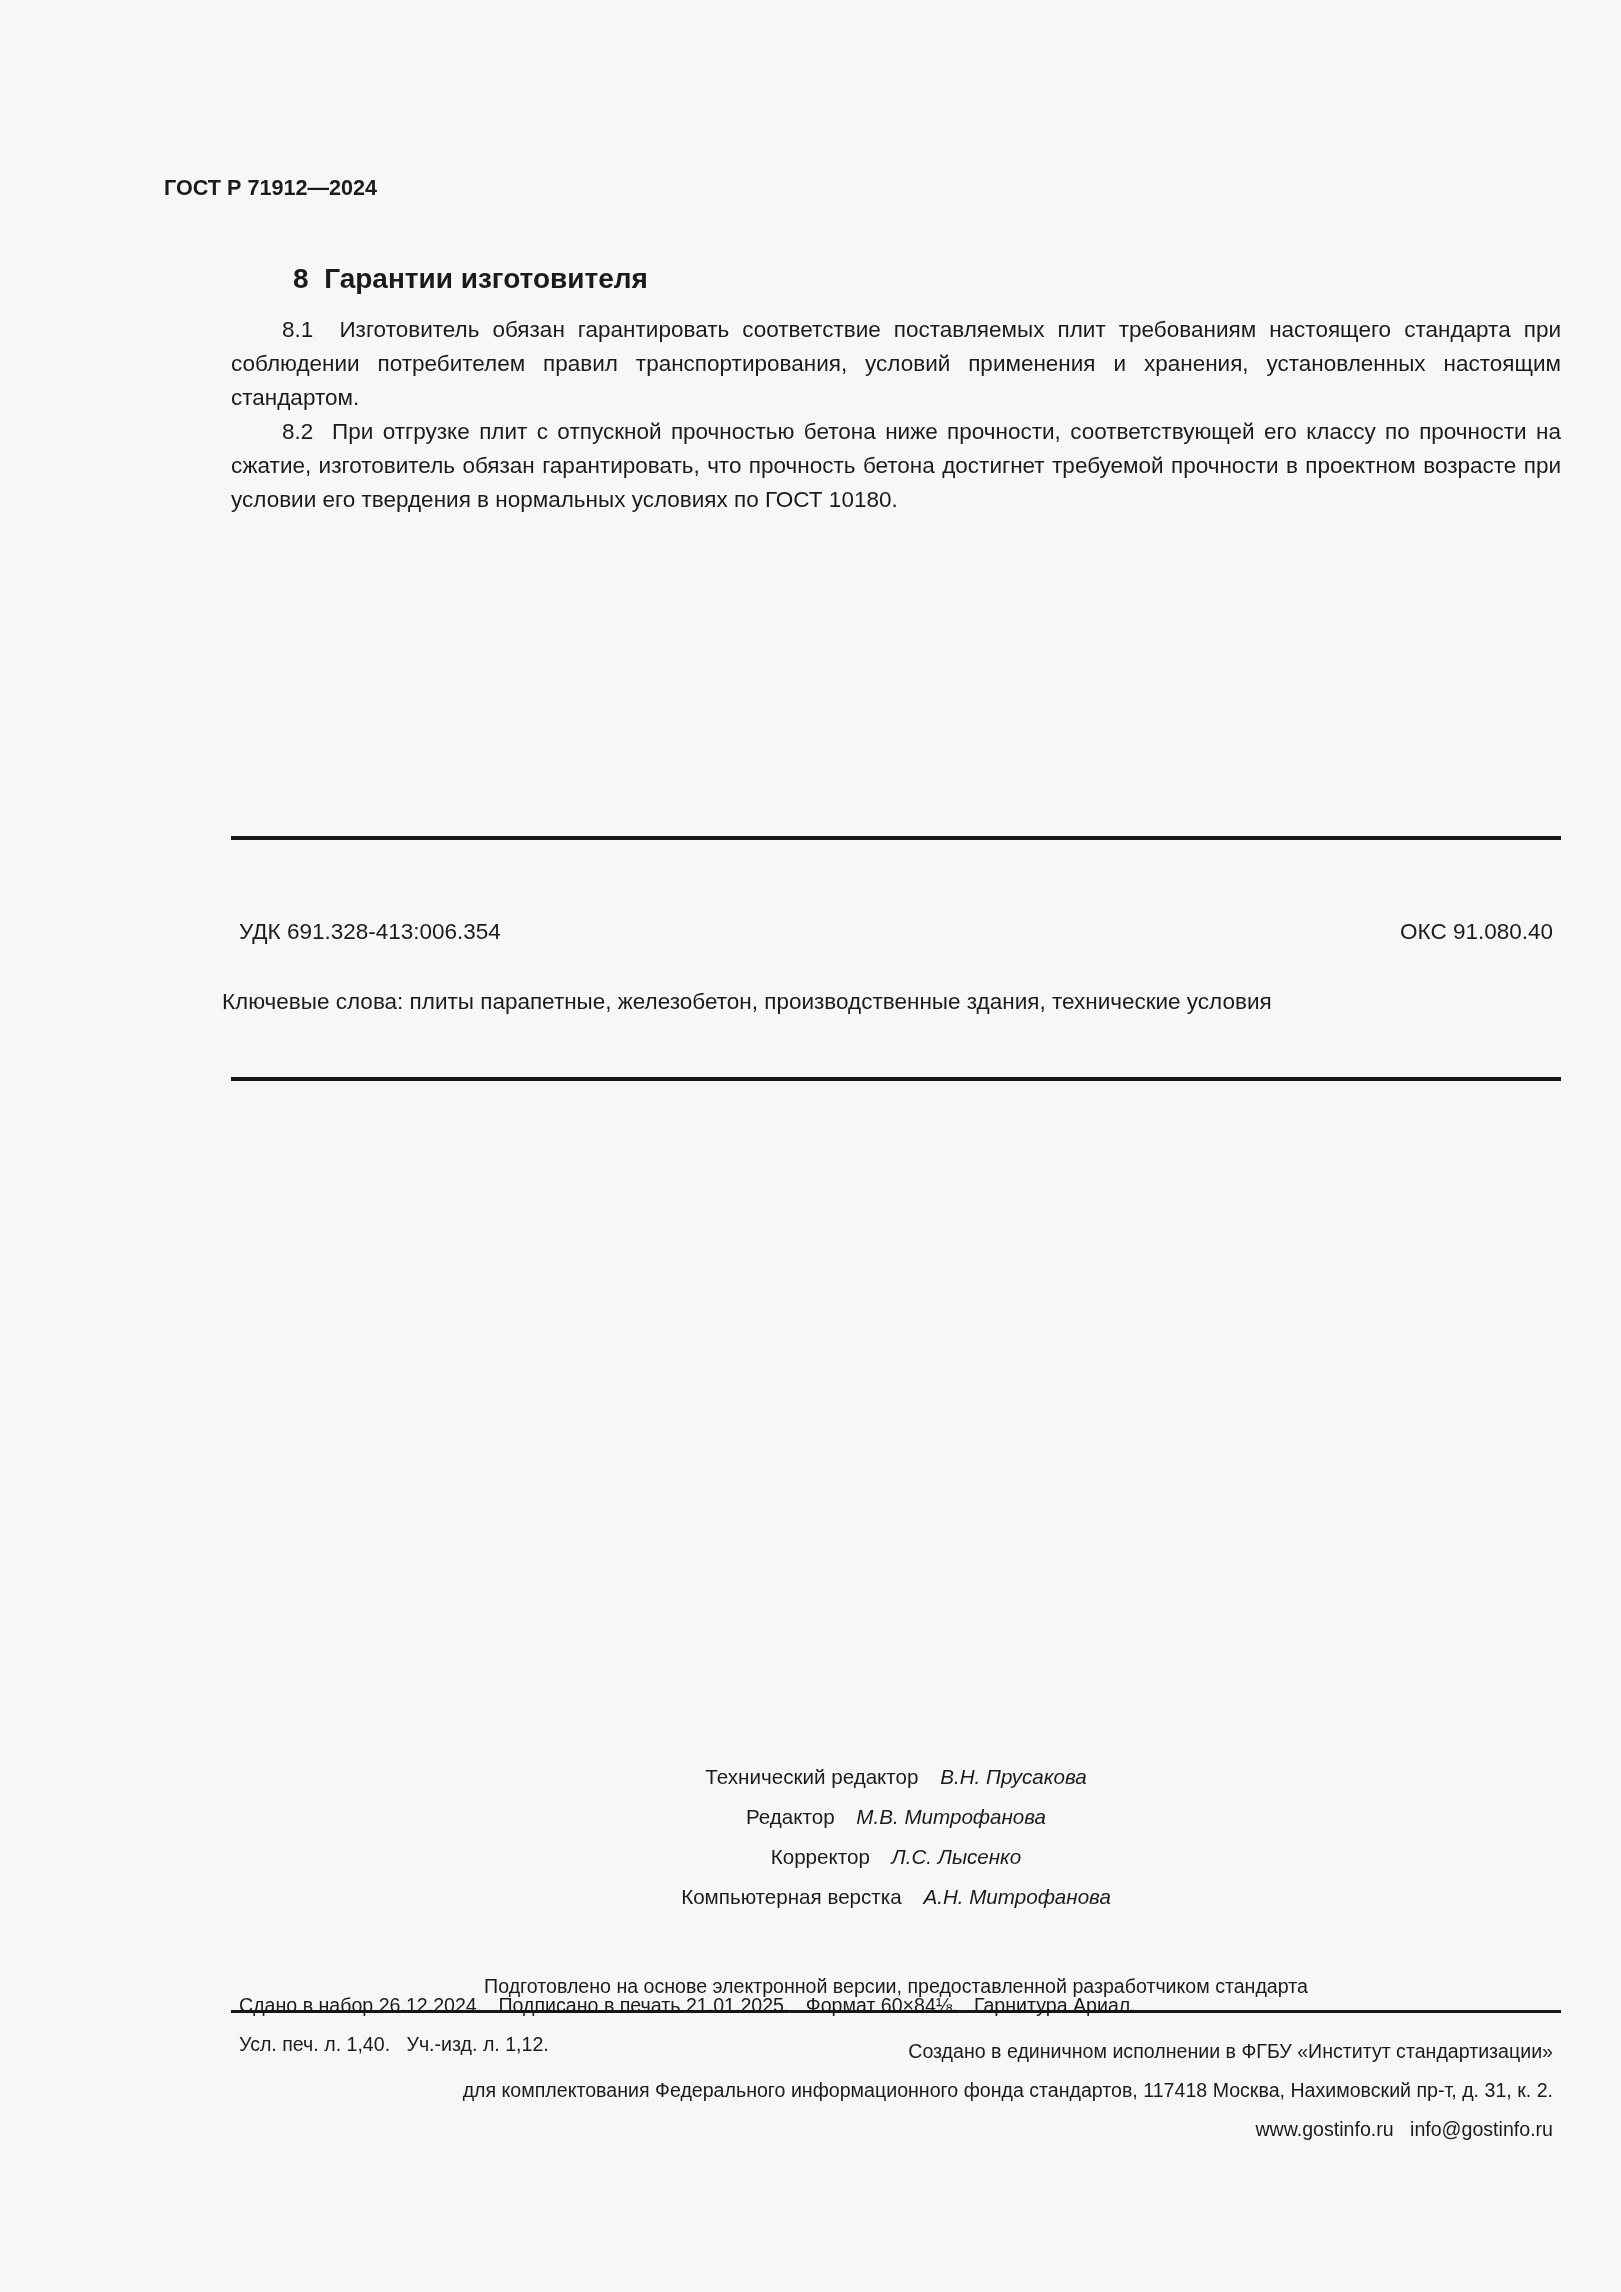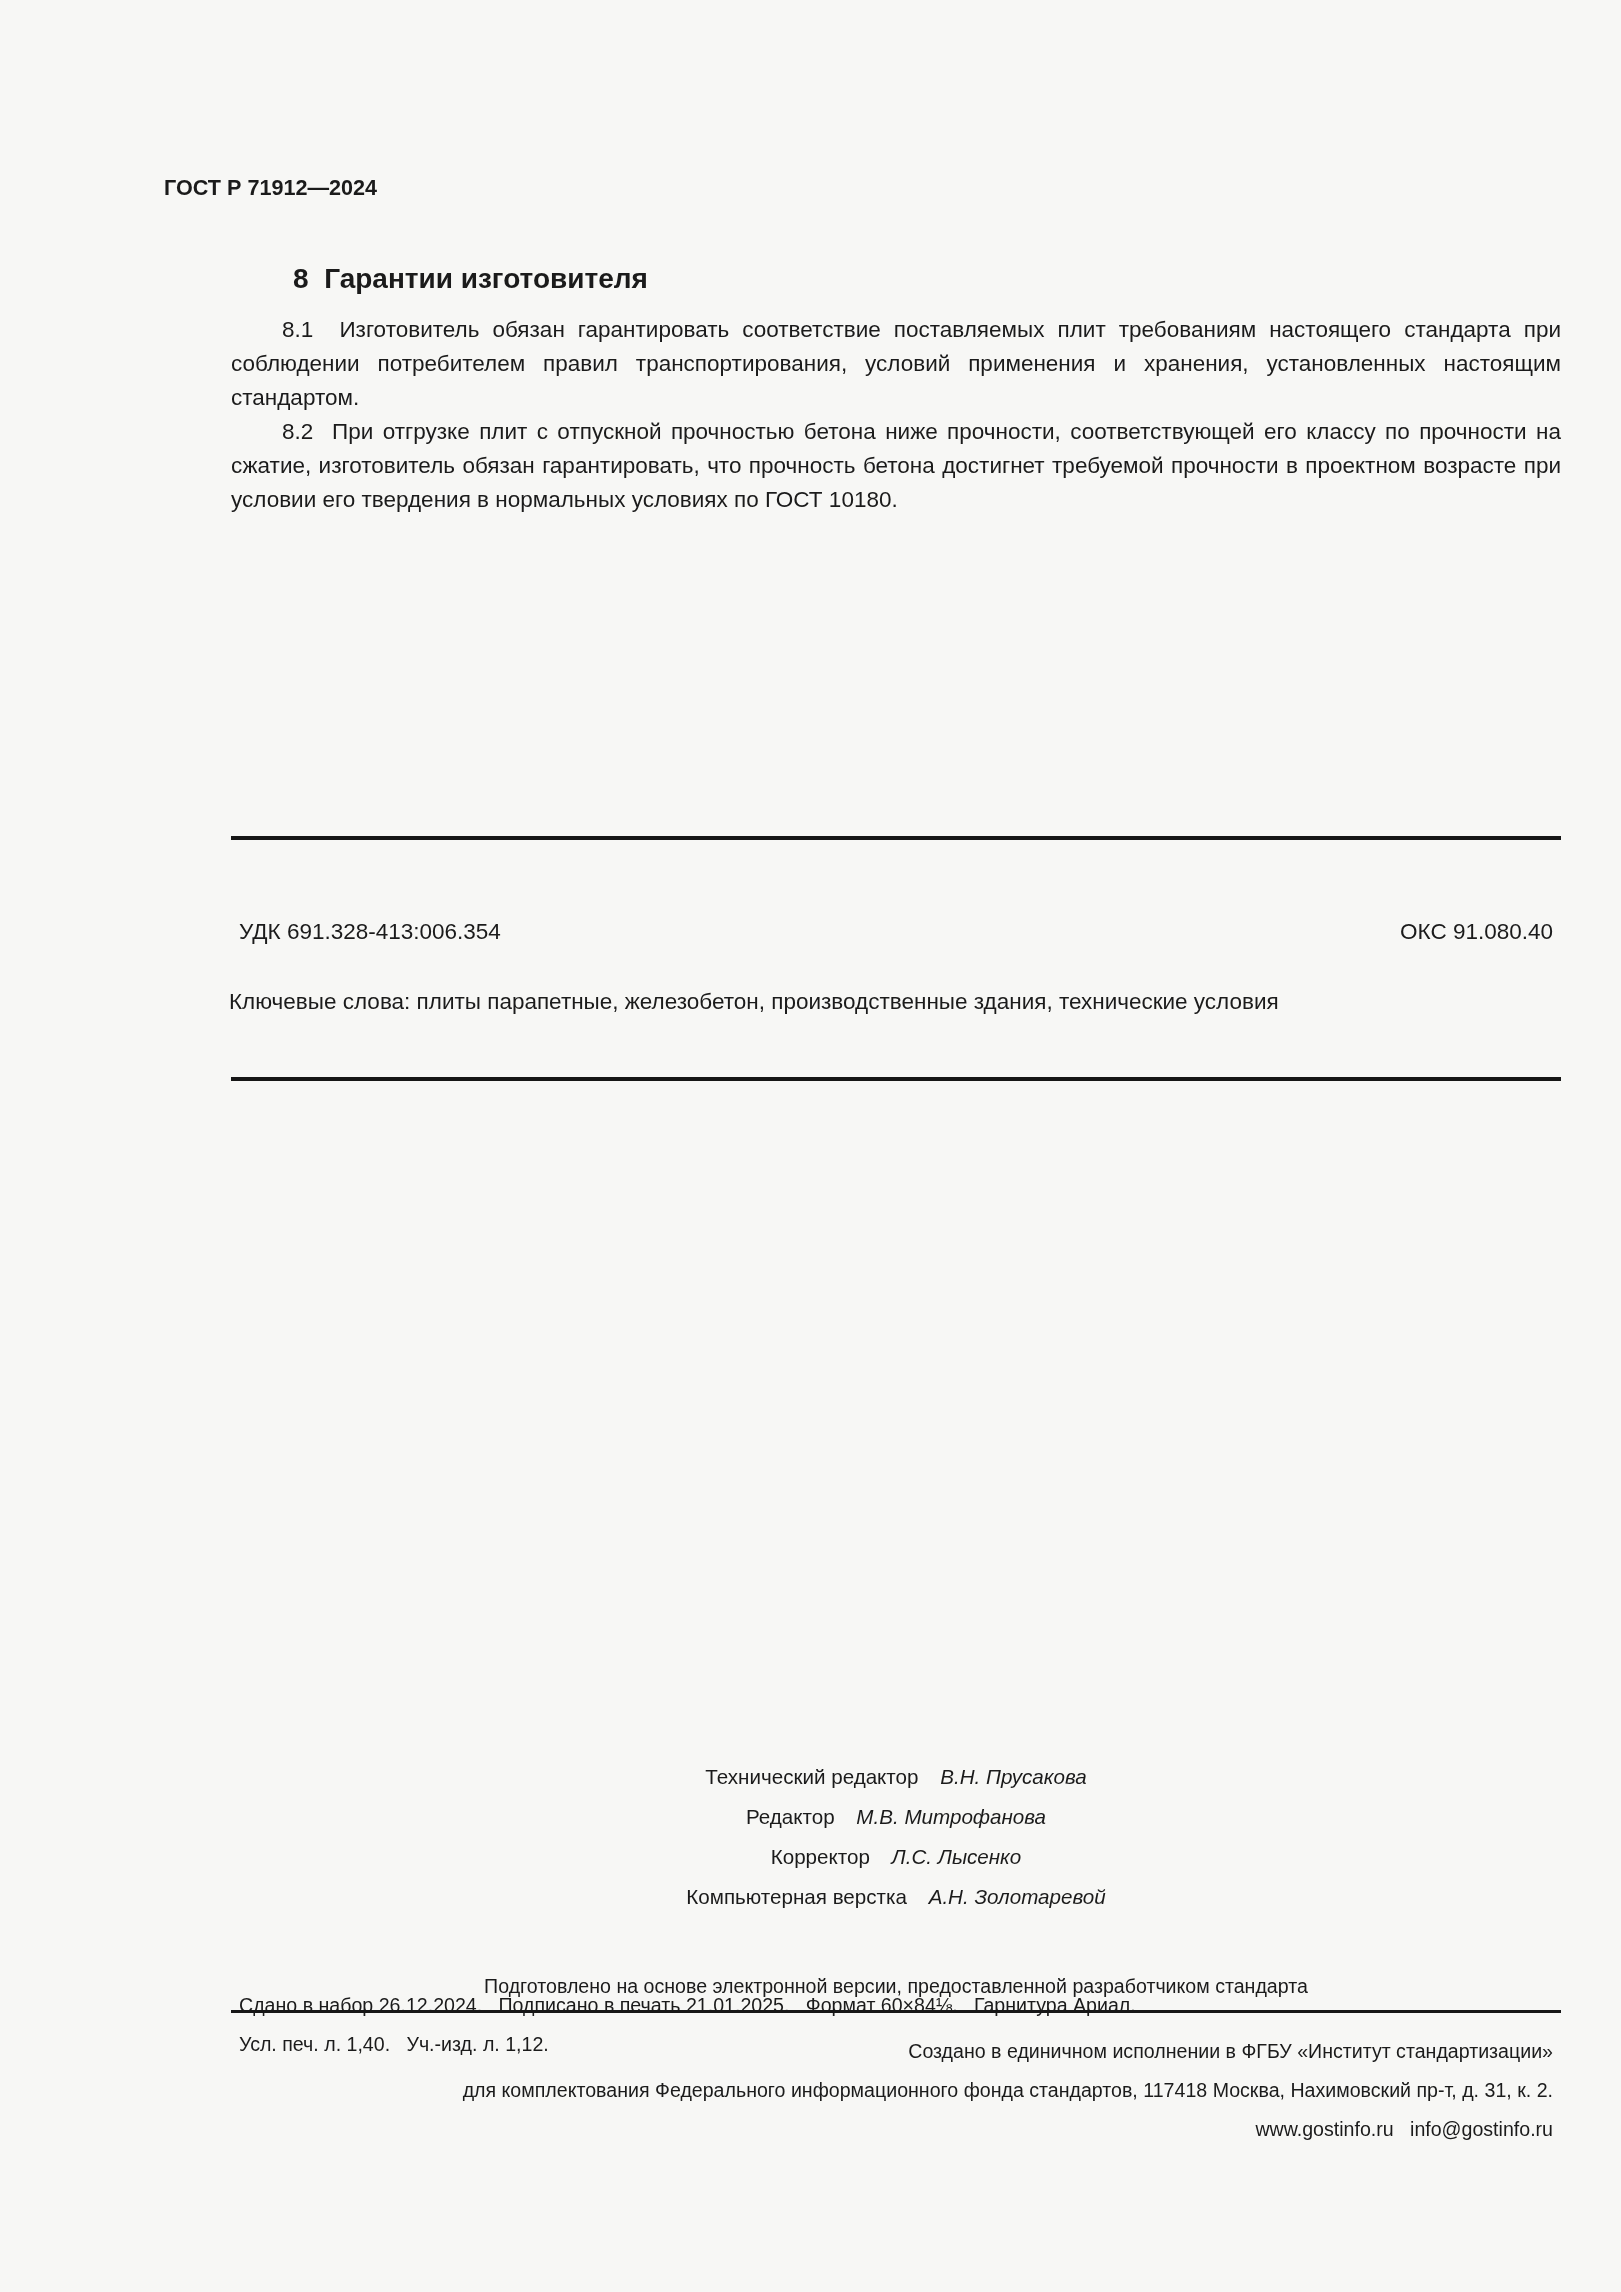--- a/index.html
+++ b/index.html
@@ -62,21 +62,21 @@
     position: absolute;
     left: 199px;
     top: 879px;
     width: 1330px;
     display: flex;
     justify-content: space-between;
     font-size: 22.5px;
   }
   .keywords {
     position: absolute;
-    left: 197px;
+    left: 190px;
     top: 953px;
     width: 1330px;
     font-size: 22.5px;
     line-height: 34px;
   }
   .credits {
     position: absolute;
     left: 199px;
     top: 1721px;
     width: 1330px;
@@ -146,21 +146,21 @@
     <div class="credit-line">
       <span>Редактор</span>
       <span class="italic">М.В. Митрофанова</span>
     </div>
     <div class="credit-line">
       <span>Корректор</span>
       <span class="italic">Л.С. Лысенко</span>
     </div>
     <div class="credit-line">
       <span>Компьютерная верстка</span>
-      <span class="italic">А.Н. Золотаревой</span>
+      <span class="italic">А.Н. Митрофанова</span>
     </div>
   </div>
 
   <div class="imprint">
     <div class="pre">Сдано в набор 26.12.2024.   Подписано в печать 21.01.2025.   Формат 60×84⅛.   Гарнитура Ариал.</div>
     <div class="pre">Усл. печ. л. 1,40.   Уч.-изд. л. 1,12.</div>
   </div>
 
   <div class="prepared">Подготовлено на основе электронной версии, предоставленной разработчиком стандарта</div>
 

